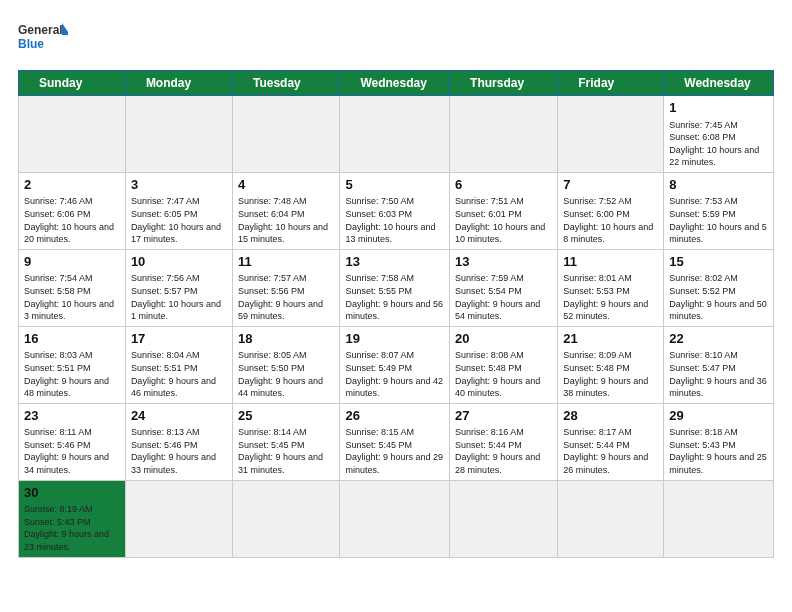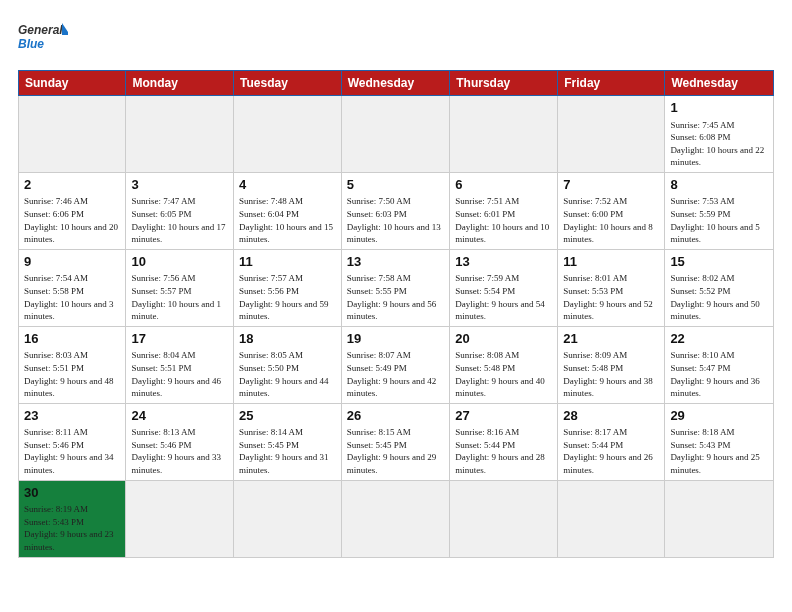--- a/index.html
+++ b/index.html
@@ -19,46 +19,45 @@
     .header {
       display: flex;
       justify-content: space-between;
       align-items: flex-start;
       margin-bottom: 10px;
     }
     .logo {
       display: flex;
       align-items: center;
       gap: 4px;
-      font-style: italic;
     }
     .title-block {
       text-align: right;
     }
     .month-title {
       font-size: 32px;
       font-weight: normal;
       color: #222;
     }
     .location {
       font-size: 15px;
       color: #444;
     }
     .calendar {
       width: 100%;
       border-collapse: collapse;
       border: 1px solid #bbb;
     }
     .calendar th {
-      background: #b91c1c;
+      background: #15803d;
       color: #fff;
       font-size: 12px;
       font-weight: bold;
       text-align: left;
-      padding: 5px 6px;
+      padding: 5px 20px;
       border: 1px solid #2060aa;
     }
     .calendar td {
       border: 1px solid #ccc;
       vertical-align: top;
       padding: 3px 5px;
       width: 110px;
       min-height: 68px;
       background: #fff;
       font-size: 9.5px;
@@ -71,21 +70,20 @@
     .day-number {
       font-size: 13px;
       font-weight: bold;
       margin-bottom: 2px;
       color: #111;
     }
     .day-info {
       font-size: 9px;
       color: #222;
       line-height: 1.4;
-      font-family: Liberation Serif, serif;
     }
     .last-row td {
       background: #15803d;
     }
   </style>
 </head>
 <body>
 
 <div class="page">
   <div class="header">

